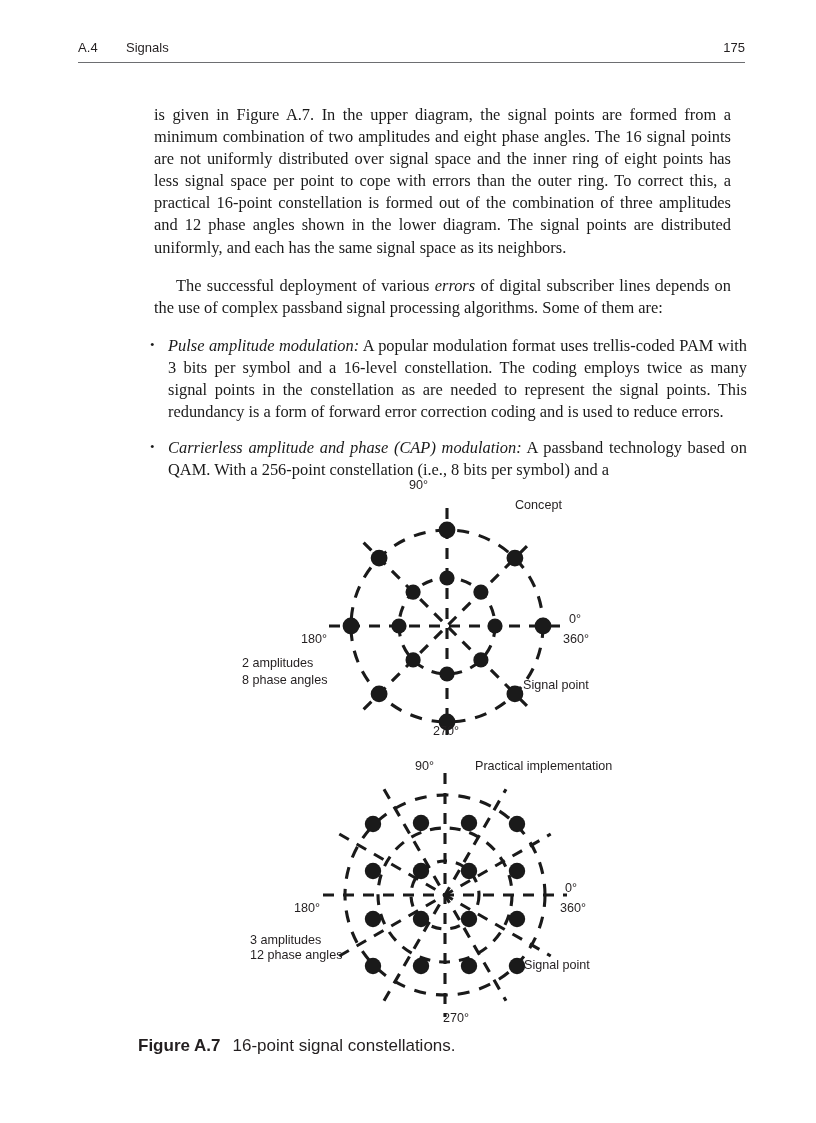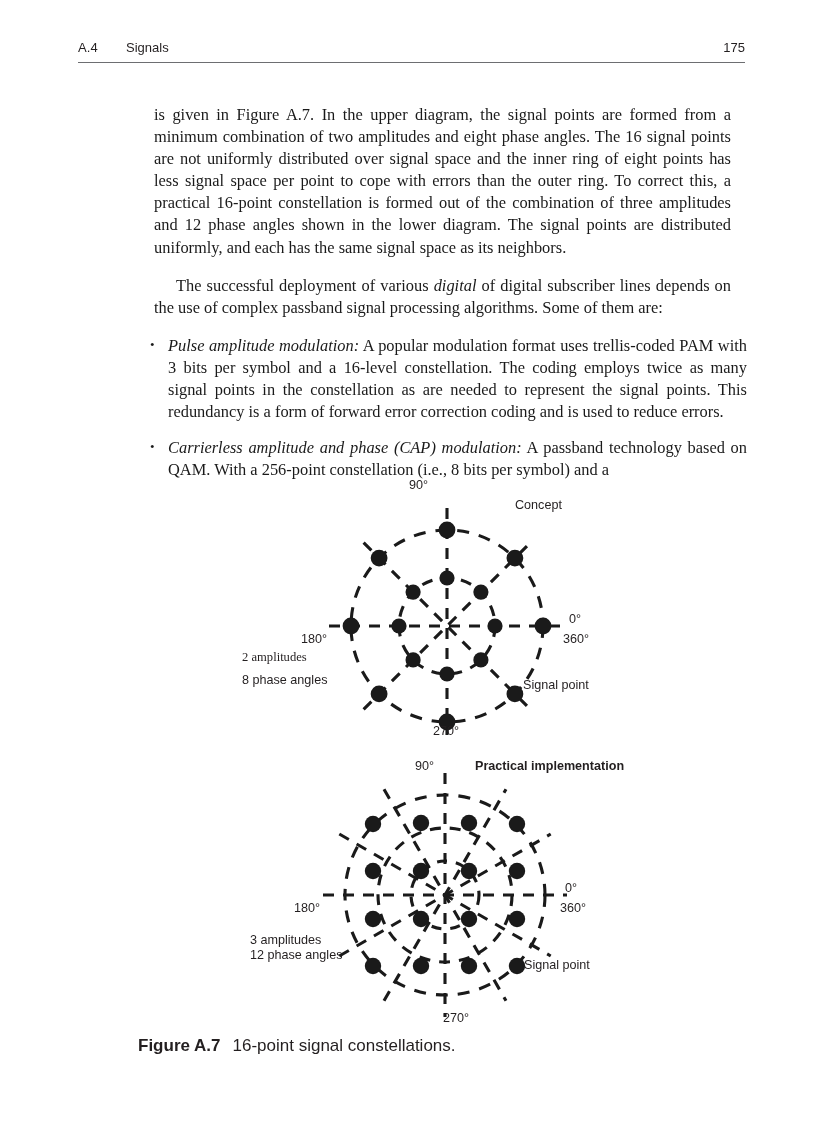--- a/index.html
+++ b/index.html
@@ -139,21 +139,21 @@
 
   <div class="runhead">
     <span class="rh-sec">A.4</span>
     <span class="rh-title">Signals</span>
     <span class="rh-page">175</span>
   </div>
   <div class="runhead-rule"></div>
 
   <div class="body-col">
     <p class="para">is given in Figure A.7. In the upper diagram, the signal points are formed from a minimum combination of two amplitudes and eight phase angles. The 16 signal points are not uniformly distributed over signal space and the inner ring of eight points has less signal space per point to cope with errors than the outer ring. To correct this, a practical 16-point constellation is formed out of the combination of three amplitudes and 12 phase angles shown in the lower diagram. The signal points are distributed uniformly, and each has the same signal space as its neighbors.</p>
-    <p class="para indent"><span>The successful deployment of various </span><span class="it">digital</span><span> of digital subscriber lines depends on the use of complex passband signal processing algorithms. Some of them are:</span></p>
+    <p class="para indent"><span>The successful deployment of various </span><span class="it">errors</span><span> of digital subscriber lines depends on the use of complex passband signal processing algorithms. Some of them are:</span></p>
 
     <ul class="bullets">
       <li>
         <span class="bull">•</span>
         <span class="it">Pulse amplitude modulation:</span><span> A popular modulation format uses trellis-coded PAM with 3 bits per symbol and a 16-level constellation. The coding employs twice as many signal points in the constellation as are needed to represent the signal points. This redundancy is a form of forward error correction coding and is used to reduce errors.</span>
       </li>
       <li>
         <span class="bull">•</span>
         <span class="it">Carrierless amplitude and phase (CAP) modulation:</span><span> A passband technology based on QAM. With a 256-point constellation (i.e., 8 bits per symbol) and a</span>
       </li>
@@ -195,21 +195,21 @@
             <circle cx="67.9" cy="67.9" r="8.4"></circle>
           </g>
         </g>
       </svg>
       <span class="fig-label" style="left:99px; top:3px;">90°</span>
       <span class="fig-label" style="left:205px; top:3px;margin-top:20px;">Concept</span>
       <span class="fig-label" style="left:259px; top:137px;">0°</span>
       <span class="fig-label" style="left:253px; top:157px;">360°</span>
       <span class="fig-label" style="left:-9px; top:157px;">180°</span>
       <span class="fig-label" style="left:123px; top:249px;">270°</span>
-      <span class="fig-label" style="left:-68px; top:175px;font-family:Liberation Serif, serif;">2 amplitudes</span>
+      <span class="fig-label" style="left:-68px; top:181px;">2 amplitudes</span>
       <span class="fig-label" style="left:-68px; top:198px;">8 phase angles</span>
       <span class="fig-label" style="left:213px; top:203px;">Signal point</span>
     </div>
 
     <div class="constellation" style="left:295px; top:300px;">
       <svg width="320" height="285" viewBox="0 0 320 285">
         <g transform="translate(150,140)" fill="none" stroke="#1a1a1a">
 
           <circle r="34" stroke-width="3.1" stroke-dasharray="10 9"></circle>
           <circle r="67" stroke-width="3.1" stroke-dasharray="11 9"></circle>
@@ -238,21 +238,21 @@
             <circle cx="24" cy="24" r="8.2"></circle>
             <circle cx="72" cy="24" r="8.2"></circle>
             <circle cx="-72" cy="71" r="8.2"></circle>
             <circle cx="-24" cy="71" r="8.2"></circle>
             <circle cx="24" cy="71" r="8.2"></circle>
             <circle cx="72" cy="71" r="8.2"></circle>
           </g>
         </g>
       </svg>
       <span class="fig-label" style="left:120px; top:4px;">90°</span>
-      <span class="fig-label" style="left:180px; top:4px;font-weight:bold;">Practical implementation</span>
+      <span class="fig-label" style="left:180px; top:4px;">Practical implementation</span>
       <span class="fig-label" style="left:270px; top:126px;">0°</span>
       <span class="fig-label" style="left:265px; top:146px;">360°</span>
       <span class="fig-label" style="left:-1px; top:146px;">180°</span>
       <span class="fig-label" style="left:148px; top:256px;">270°</span>
       <span class="fig-label" style="left:-45px; top:178px;">3 amplitudes</span>
       <span class="fig-label" style="left:-45px; top:193px;">12 phase angles</span>
       <span class="fig-label" style="left:229px; top:203px;">Signal point</span>
     </div>
   </div>
 

